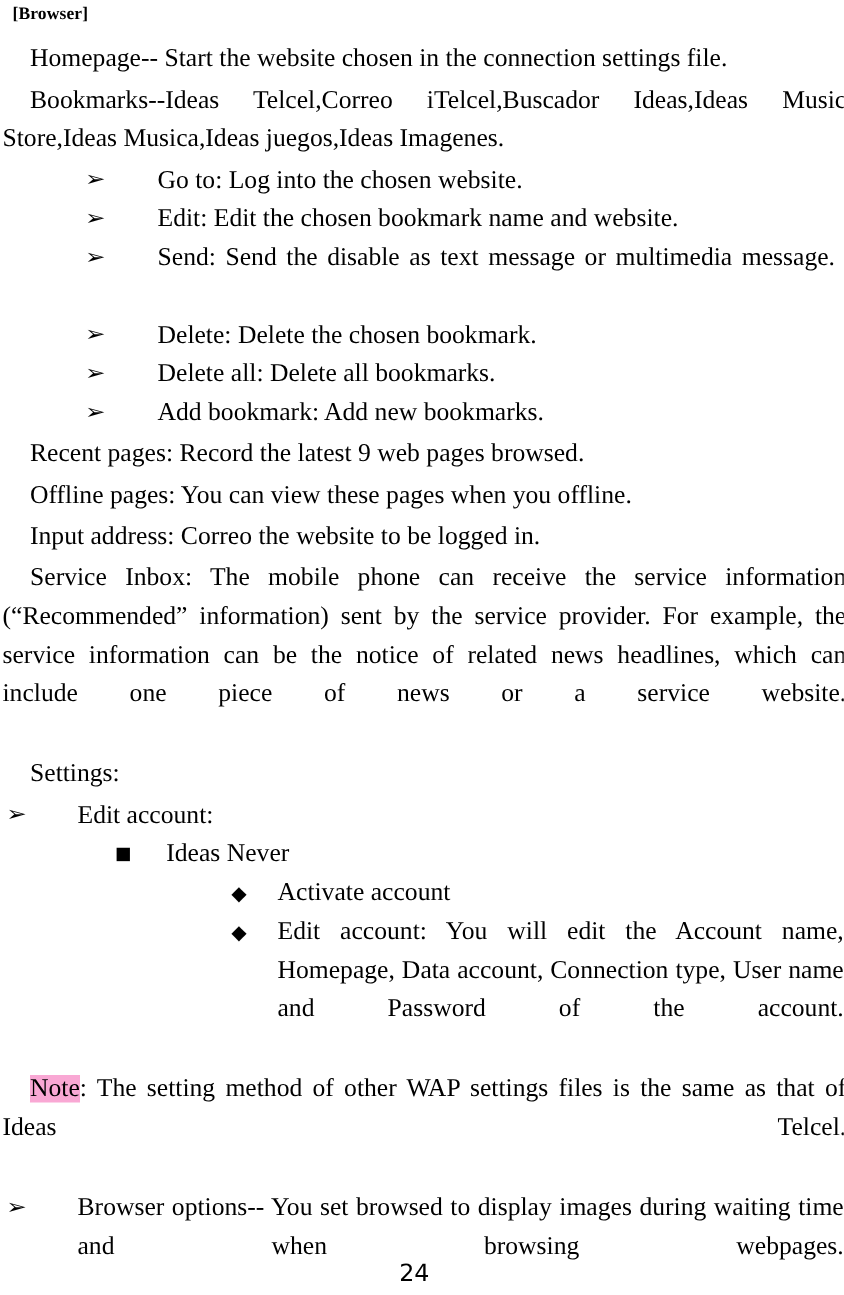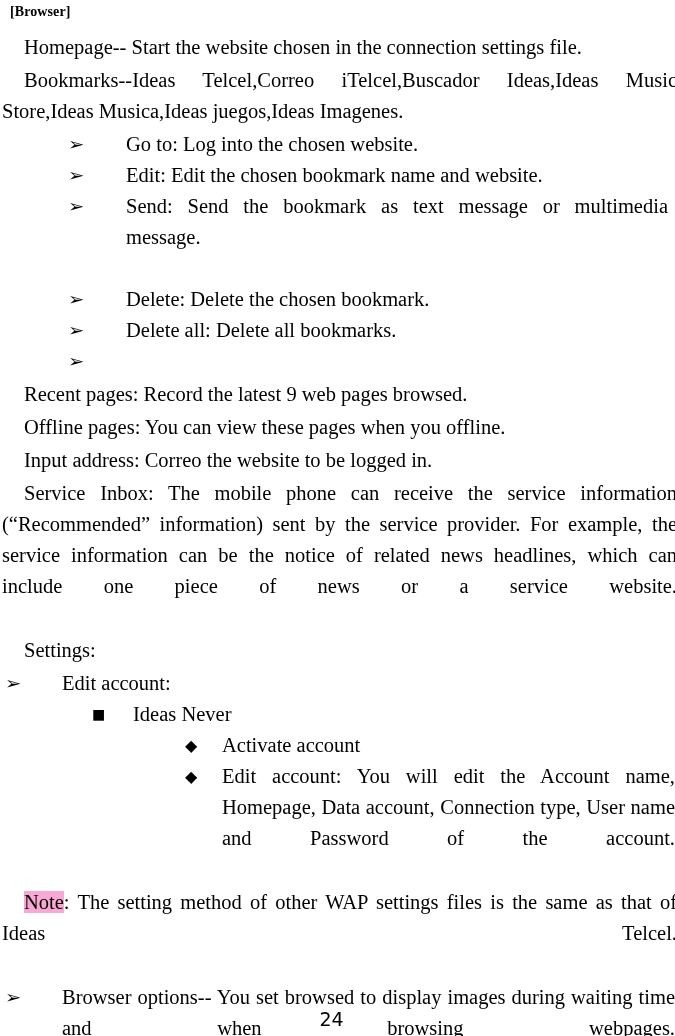--- a/index.html
+++ b/index.html
@@ -148,35 +148,36 @@
     <span class="btext nostretch">Go to: Log into the chosen website.</span>
   </div>
 
   <div class="bullet lvl-a">
     <span class="marker"><span class="arrow-glyph">➢</span></span>
     <span class="btext nostretch">Edit: Edit the chosen bookmark name and website.</span>
   </div>
 
   <div class="bullet lvl-a">
     <span class="marker"><span class="arrow-glyph">➢</span></span>
-    <span class="btext">Send: Send the bookmark as text message or multimedia message.</span>
+    <span class="btext">Send: Send the disable as text message or multimedia message.</span>
   </div>
 
   <div class="bullet lvl-a">
     <span class="marker"><span class="arrow-glyph">➢</span></span>
     <span class="btext nostretch">Delete: Delete the chosen bookmark.</span>
   </div>
 
   <div class="bullet lvl-a">
     <span class="marker"><span class="arrow-glyph">➢</span></span>
     <span class="btext nostretch">Delete all: Delete all bookmarks.</span>
   </div>
 
   <div class="bullet lvl-a">
     <span class="marker"><span class="arrow-glyph">➢</span></span>
+    <span class="btext nostretch">Add bookmark: Add new bookmarks.</span>
   </div>
 
   <p class="para nostretch">Recent pages: Record the latest 9 web pages browsed.</p>
 
   <p class="para nostretch">Offline pages: You can view these pages when you offline.</p>
 
   <p class="para nostretch">Input address: Correo the website to be logged in.</p>
 
   <p class="para">Service Inbox: The mobile phone can receive the service information (“Recommended” information) sent by the service provider. For example, the service information can be the notice of related news headlines, which can include one piece of news or a service website.</p>
 

